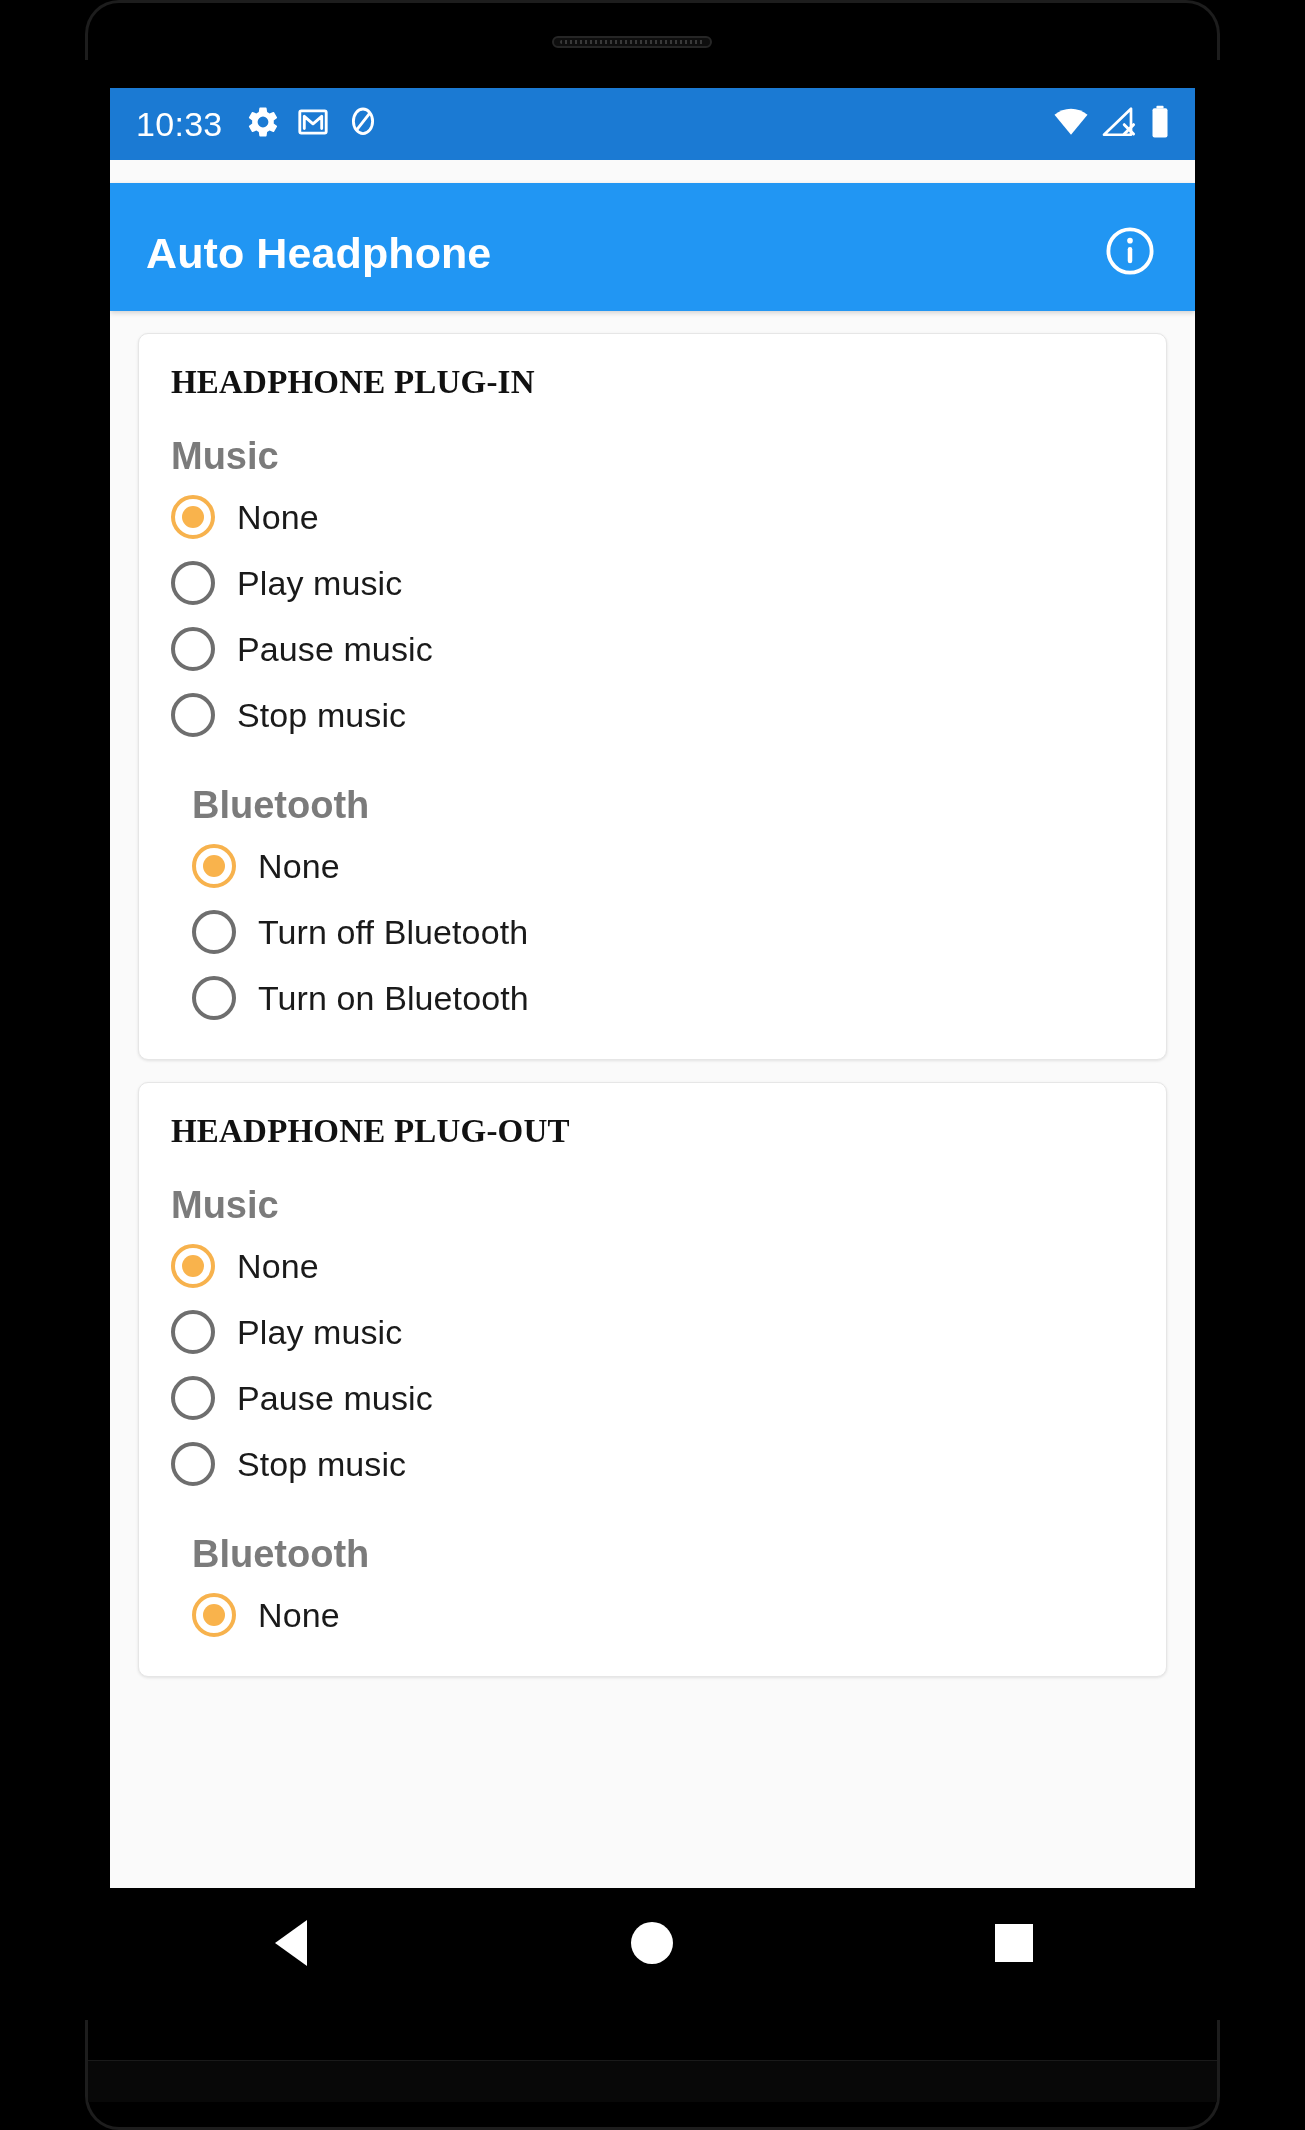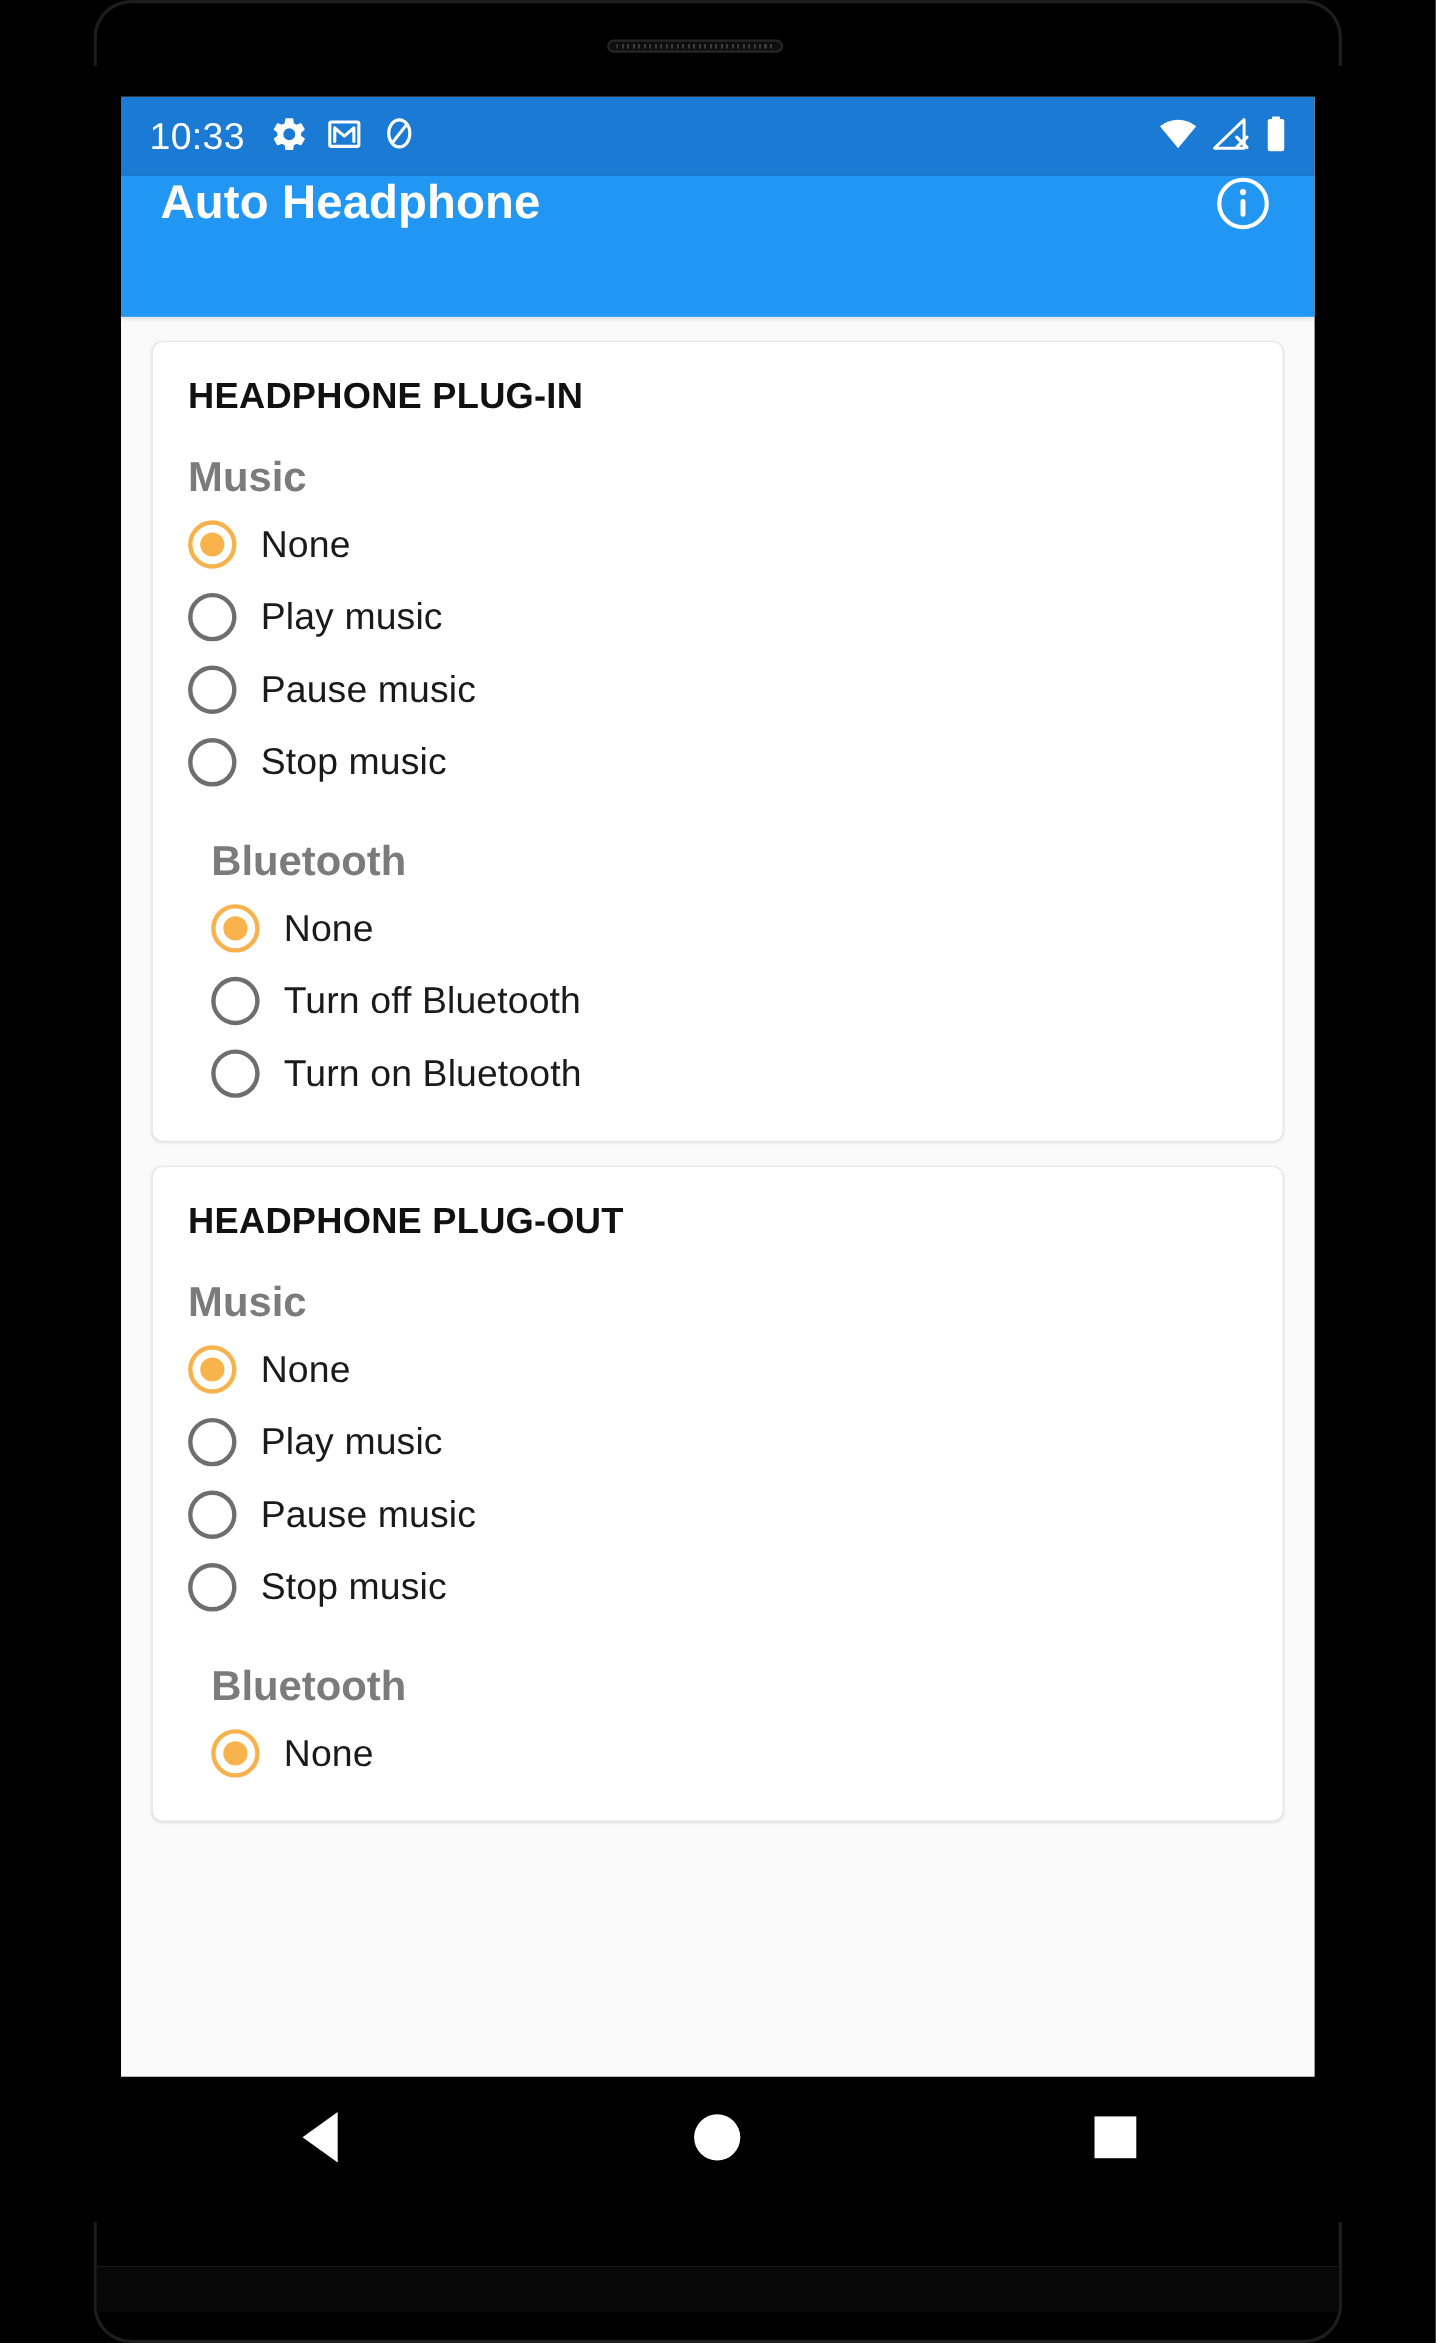--- a/index.html
+++ b/index.html
@@ -100,23 +100,25 @@
     gap: 12px;
   }
   .sb-icon { display: block; }
 
   
   .appbar {
     position: relative;
     height: 128px;
     background: #2196f3;
     display: flex;
-    padding: 0 28px 0 36px;
+    align-items: center;
+    padding: 12px 28px 0 36px;
     box-shadow: 0 2px 5px rgba(0,0,0,0.16);
     z-index: 5;
+    margin-top: 23px;
   }
   .appbar-title {
     color: #ffffff;
     font-size: 43px;
     font-weight: 700;
     letter-spacing: 0.1px;
     white-space: nowrap;
   }
   .appbar-spacer { flex: 1; }
   .appbar-action {
@@ -151,20 +153,21 @@
     box-shadow: 0 1px 3px rgba(0,0,0,0.10);
     padding: 30px 0 28px 0;
   }
   .card-title {
     font-size: 33px;
     font-weight: 700;
     color: #111111;
     letter-spacing: 0.2px;
     padding: 0 32px;
     margin-bottom: 34px;
+    font-family: Liberation Serif, serif;
   }
   .group-label {
     font-size: 38px;
     font-weight: 700;
     color: #7b7b7b;
     padding: 0 32px;
     margin-bottom: 6px;
   }
   .group-block { margin-bottom: 36px; }
   .group-block:last-child { margin-bottom: 0; padding-left: 21px; }

